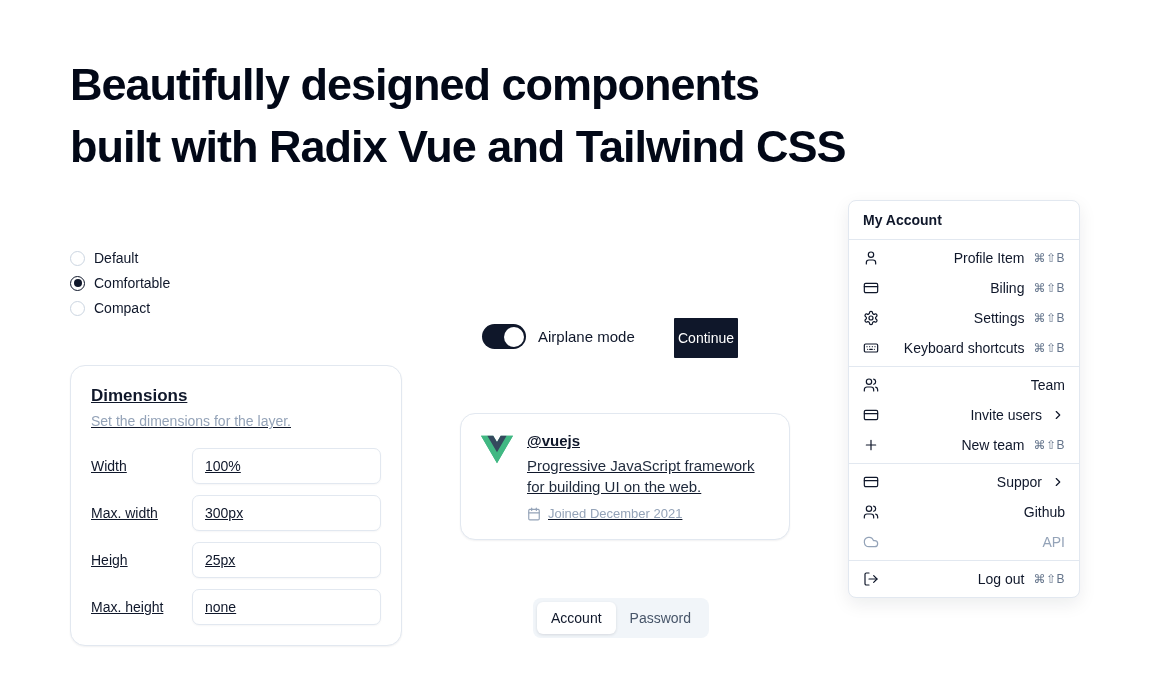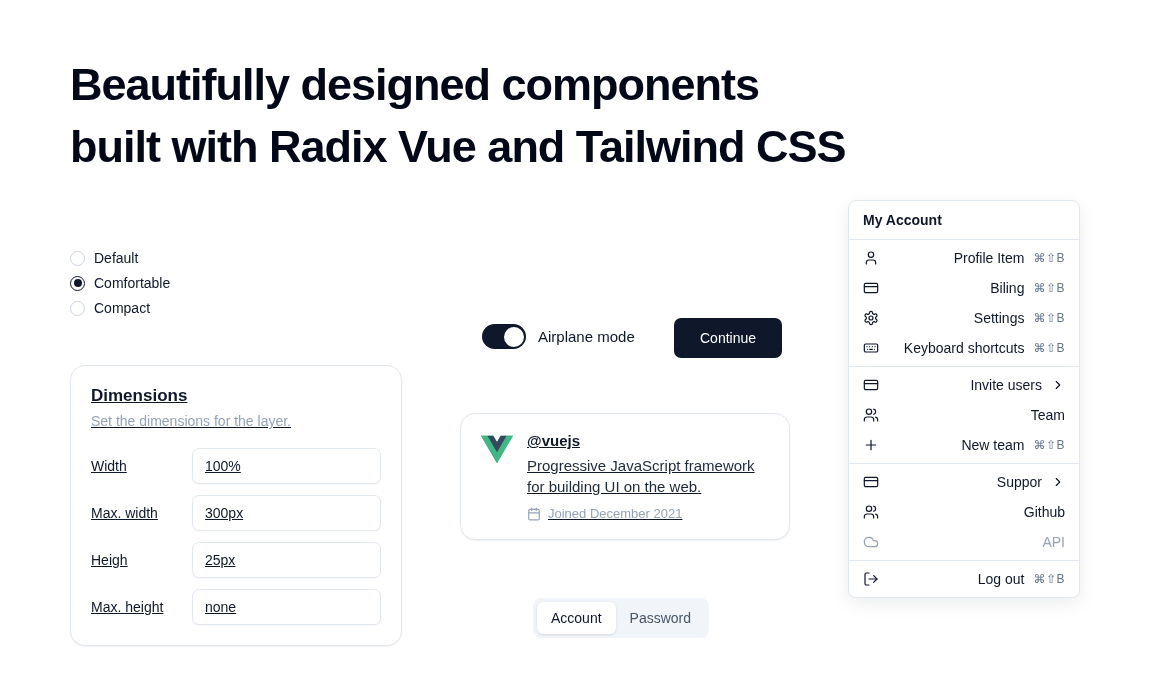--- a/index.html
+++ b/index.html
@@ -31,22 +31,22 @@
   .dim-input { flex:1; height:36px; min-width:0; border:1px solid #e2e8f0; border-radius:7px; padding:0 12px;
                font-family:inherit; font-size:14px; color:#0f172a; box-shadow:0 1px 2px rgba(15,23,42,.04); outline:none; background:#fff; }
 
   
   .switch-row { position:absolute; left:482px; top:324px; display:flex; align-items:center; gap:12px; }
   .switch { width:44px; height:25px; border-radius:999px; background:#0f172a; border:none; position:relative; cursor:pointer; flex:none; }
   .switch .thumb { position:absolute; top:2.5px; left:21.5px; width:20px; height:20px; border-radius:50%; background:#fff; }
   .switch-label { font-size:15px; font-weight:500; color:#0f172a; }
 
   
-  .continue { position:absolute; left:674px; top:318px; height:40px; padding:0 26px; background:#0f172a; color:#fff;
-              border:none; border-radius:7px; font-family:inherit; font-size:14px; font-weight:500; cursor:pointer; }
+  .continue { position:absolute; left:674px; top:318px; height:40px; padding:0 4px; background:#0f172a; color:#fff;
+              border:none; border-radius:1px; font-family:inherit; font-size:14px; font-weight:500; cursor:pointer; }
 
   
   .vue-card { position:absolute; left:460px; top:413px; width:330px; padding:18px 20px; display:flex; gap:14px; }
   .vue-logo { width:32px; height:29px; flex:none; margin-top:3px; }
   .vue-handle { font-size:15px; font-weight:700; color:#0f172a; }
   .vue-desc { margin-top:7px; font-size:15px; line-height:1.38; color:#1e293b; max-width:250px; }
   .vue-joined { margin-top:9px; display:flex; align-items:center; gap:7px; font-size:13px; color:#94a3b8; }
   .vue-joined svg { flex:none; }
 
   
@@ -200,78 +200,78 @@
         <span class="mi-label">Keyboard shortcuts</span>
         <span class="mi-shortcut">⌘⇧B</span>
       </div>
     </div>
     <div class="menu-sep"></div>
 
     <div class="menu-group">
       <div class="menu-item">
         <span class="mi-icon">
           <svg viewBox="0 0 24 24" fill="none" stroke="currentColor" stroke-width="1.8" stroke-linecap="round" stroke-linejoin="round">
+              <path d="M16 21v-2a4 4 0 0 0-4-4H6a4 4 0 0 0-4 4v2"></path>
+              <circle cx="9" cy="7" r="4"></circle>
+              <path d="M22 21v-2a4 4 0 0 0-3-3.87"></path>
+              <path d="M16 3.13a4 4 0 0 1 0 7.75"></path>
+            </svg>
+        </span>
+        <span class="mi-label">Team</span>
+      </div>
+      <div class="menu-item">
+        <span class="mi-icon">
+          <svg viewBox="0 0 24 24" fill="none" stroke="currentColor" stroke-width="1.8" stroke-linecap="round" stroke-linejoin="round">
               <rect x="2" y="5" width="20" height="14" rx="2"></rect>
               <line x1="2" y1="10" x2="22" y2="10"></line>
             </svg>
         </span>
         <span class="mi-label">Invite users</span>
         <span class="mi-chevron">
           <svg width="14" height="14" viewBox="0 0 24 24" fill="none" stroke="currentColor" stroke-width="2" stroke-linecap="round" stroke-linejoin="round">
               <path d="M9 18l6-6-6-6"></path>
             </svg>
         </span>
       </div>
       <div class="menu-item">
         <span class="mi-icon">
           <svg viewBox="0 0 24 24" fill="none" stroke="currentColor" stroke-width="1.8" stroke-linecap="round" stroke-linejoin="round">
+              <path d="M12 5v14M5 12h14"></path>
+            </svg>
+        </span>
+        <span class="mi-label">New team</span>
+        <span class="mi-shortcut">⌘⇧B</span>
+      </div>
+    </div>
+    <div class="menu-sep"></div>
+
+    <div class="menu-group">
+      <div class="menu-item">
+        <span class="mi-icon">
+          <svg viewBox="0 0 24 24" fill="none" stroke="currentColor" stroke-width="1.8" stroke-linecap="round" stroke-linejoin="round">
+              <rect x="2" y="5" width="20" height="14" rx="2"></rect>
+              <line x1="2" y1="10" x2="22" y2="10"></line>
+            </svg>
+        </span>
+        <span class="mi-label">Suppor</span>
+        <span class="mi-chevron">
+          <svg width="14" height="14" viewBox="0 0 24 24" fill="none" stroke="currentColor" stroke-width="2" stroke-linecap="round" stroke-linejoin="round">
+              <path d="M9 18l6-6-6-6"></path>
+            </svg>
+        </span>
+      </div>
+      <div class="menu-item">
+        <span class="mi-icon">
+          <svg viewBox="0 0 24 24" fill="none" stroke="currentColor" stroke-width="1.8" stroke-linecap="round" stroke-linejoin="round">
               <path d="M16 21v-2a4 4 0 0 0-4-4H6a4 4 0 0 0-4 4v2"></path>
               <circle cx="9" cy="7" r="4"></circle>
               <path d="M22 21v-2a4 4 0 0 0-3-3.87"></path>
               <path d="M16 3.13a4 4 0 0 1 0 7.75"></path>
             </svg>
         </span>
-        <span class="mi-label">Team</span>
-      </div>
-      <div class="menu-item">
-        <span class="mi-icon">
-          <svg viewBox="0 0 24 24" fill="none" stroke="currentColor" stroke-width="1.8" stroke-linecap="round" stroke-linejoin="round">
-              <path d="M12 5v14M5 12h14"></path>
-            </svg>
-        </span>
-        <span class="mi-label">New team</span>
-        <span class="mi-shortcut">⌘⇧B</span>
-      </div>
-    </div>
-    <div class="menu-sep"></div>
-
-    <div class="menu-group">
-      <div class="menu-item">
-        <span class="mi-icon">
-          <svg viewBox="0 0 24 24" fill="none" stroke="currentColor" stroke-width="1.8" stroke-linecap="round" stroke-linejoin="round">
-              <rect x="2" y="5" width="20" height="14" rx="2"></rect>
-              <line x1="2" y1="10" x2="22" y2="10"></line>
-            </svg>
-        </span>
-        <span class="mi-label">Suppor</span>
-        <span class="mi-chevron">
-          <svg width="14" height="14" viewBox="0 0 24 24" fill="none" stroke="currentColor" stroke-width="2" stroke-linecap="round" stroke-linejoin="round">
-              <path d="M9 18l6-6-6-6"></path>
-            </svg>
-        </span>
-      </div>
-      <div class="menu-item">
-        <span class="mi-icon">
-          <svg viewBox="0 0 24 24" fill="none" stroke="currentColor" stroke-width="1.8" stroke-linecap="round" stroke-linejoin="round">
-              <path d="M16 21v-2a4 4 0 0 0-4-4H6a4 4 0 0 0-4 4v2"></path>
-              <circle cx="9" cy="7" r="4"></circle>
-              <path d="M22 21v-2a4 4 0 0 0-3-3.87"></path>
-              <path d="M16 3.13a4 4 0 0 1 0 7.75"></path>
-            </svg>
-        </span>
         <span class="mi-label">Github</span>
       </div>
       <div class="menu-item disabled">
         <span class="mi-icon">
           <svg viewBox="0 0 24 24" fill="none" stroke="currentColor" stroke-width="1.8" stroke-linecap="round" stroke-linejoin="round">
               <path d="M17.5 19H9a7 7 0 1 1 6.71-9h1.79a4.5 4.5 0 1 1 0 9Z"></path>
             </svg>
         </span>
         <span class="mi-label">API</span>
       </div>

